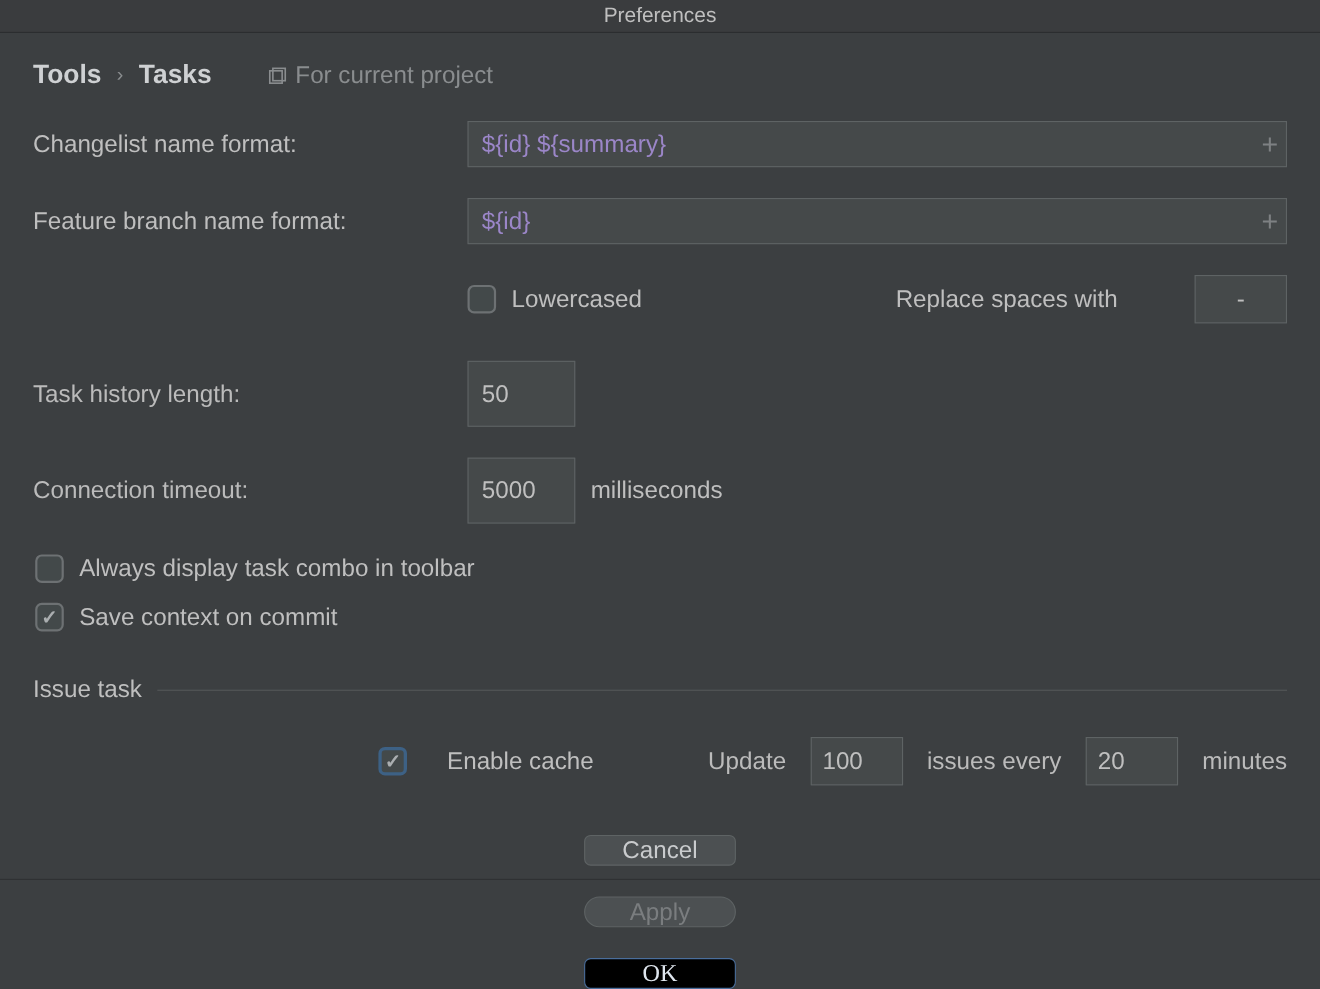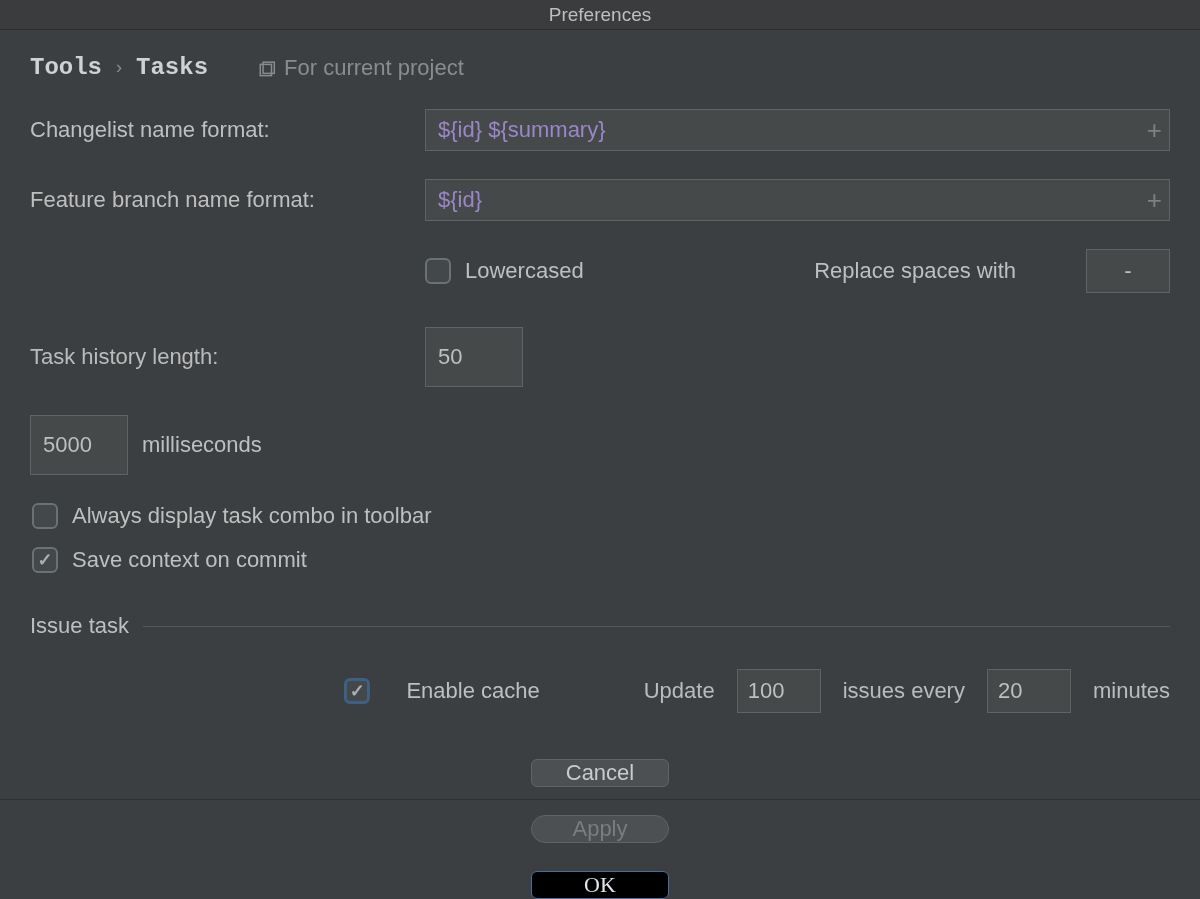--- a/index.html
+++ b/index.html
@@ -28,21 +28,21 @@
     bottom: 100px;
     padding: 24px 30px 10px 30px;
   }
 
   .breadcrumb-row {
     display: flex;
     align-items: center;
     gap: 14px;
     padding-bottom: 28px;
   }
-  .breadcrumb-row .crumb { color: #cfd1d3; font-weight: 600; font-size: 24px; font-family: Liberation Mono, monospace; }
+  .breadcrumb-row .crumb { color: #cfd1d3; font-weight: 600; font-size: 24px; }
   .breadcrumb-row .chevron { color: #8a8d8f; font-size: 18px; }
   .scope-badge {
     display: inline-flex; align-items: center; gap: 8px;
     color: #8a8d8f; font-size: 22px; margin-left: 36px;
   }
   .scope-icon {
     width: 18px; height: 18px; display: inline-block;
     color: #8a8d8f;
   }
 
@@ -235,20 +235,21 @@
     <span class="cb-label" style="margin-right:70px">Replace spaces with</span>
     <input class="short-input" style="text-align: center;" value="-">
   </div>
 
   <div class="simple-row">
     <div class="label">Task history length:</div>
     <input class="mid-input" value="50" style="">
   </div>
 
   <div class="simple-row">
+    <div class="label">Connection timeout:</div>
     <input class="mid-input" value="5000" style="">
     <span class="unit">milliseconds</span>
   </div>
 
   <div class="cb-row">
     <span class="checkbox"></span>
     <span class="cb-label">Always display task combo in toolbar</span>
   </div>
 
   <div class="cb-row">

